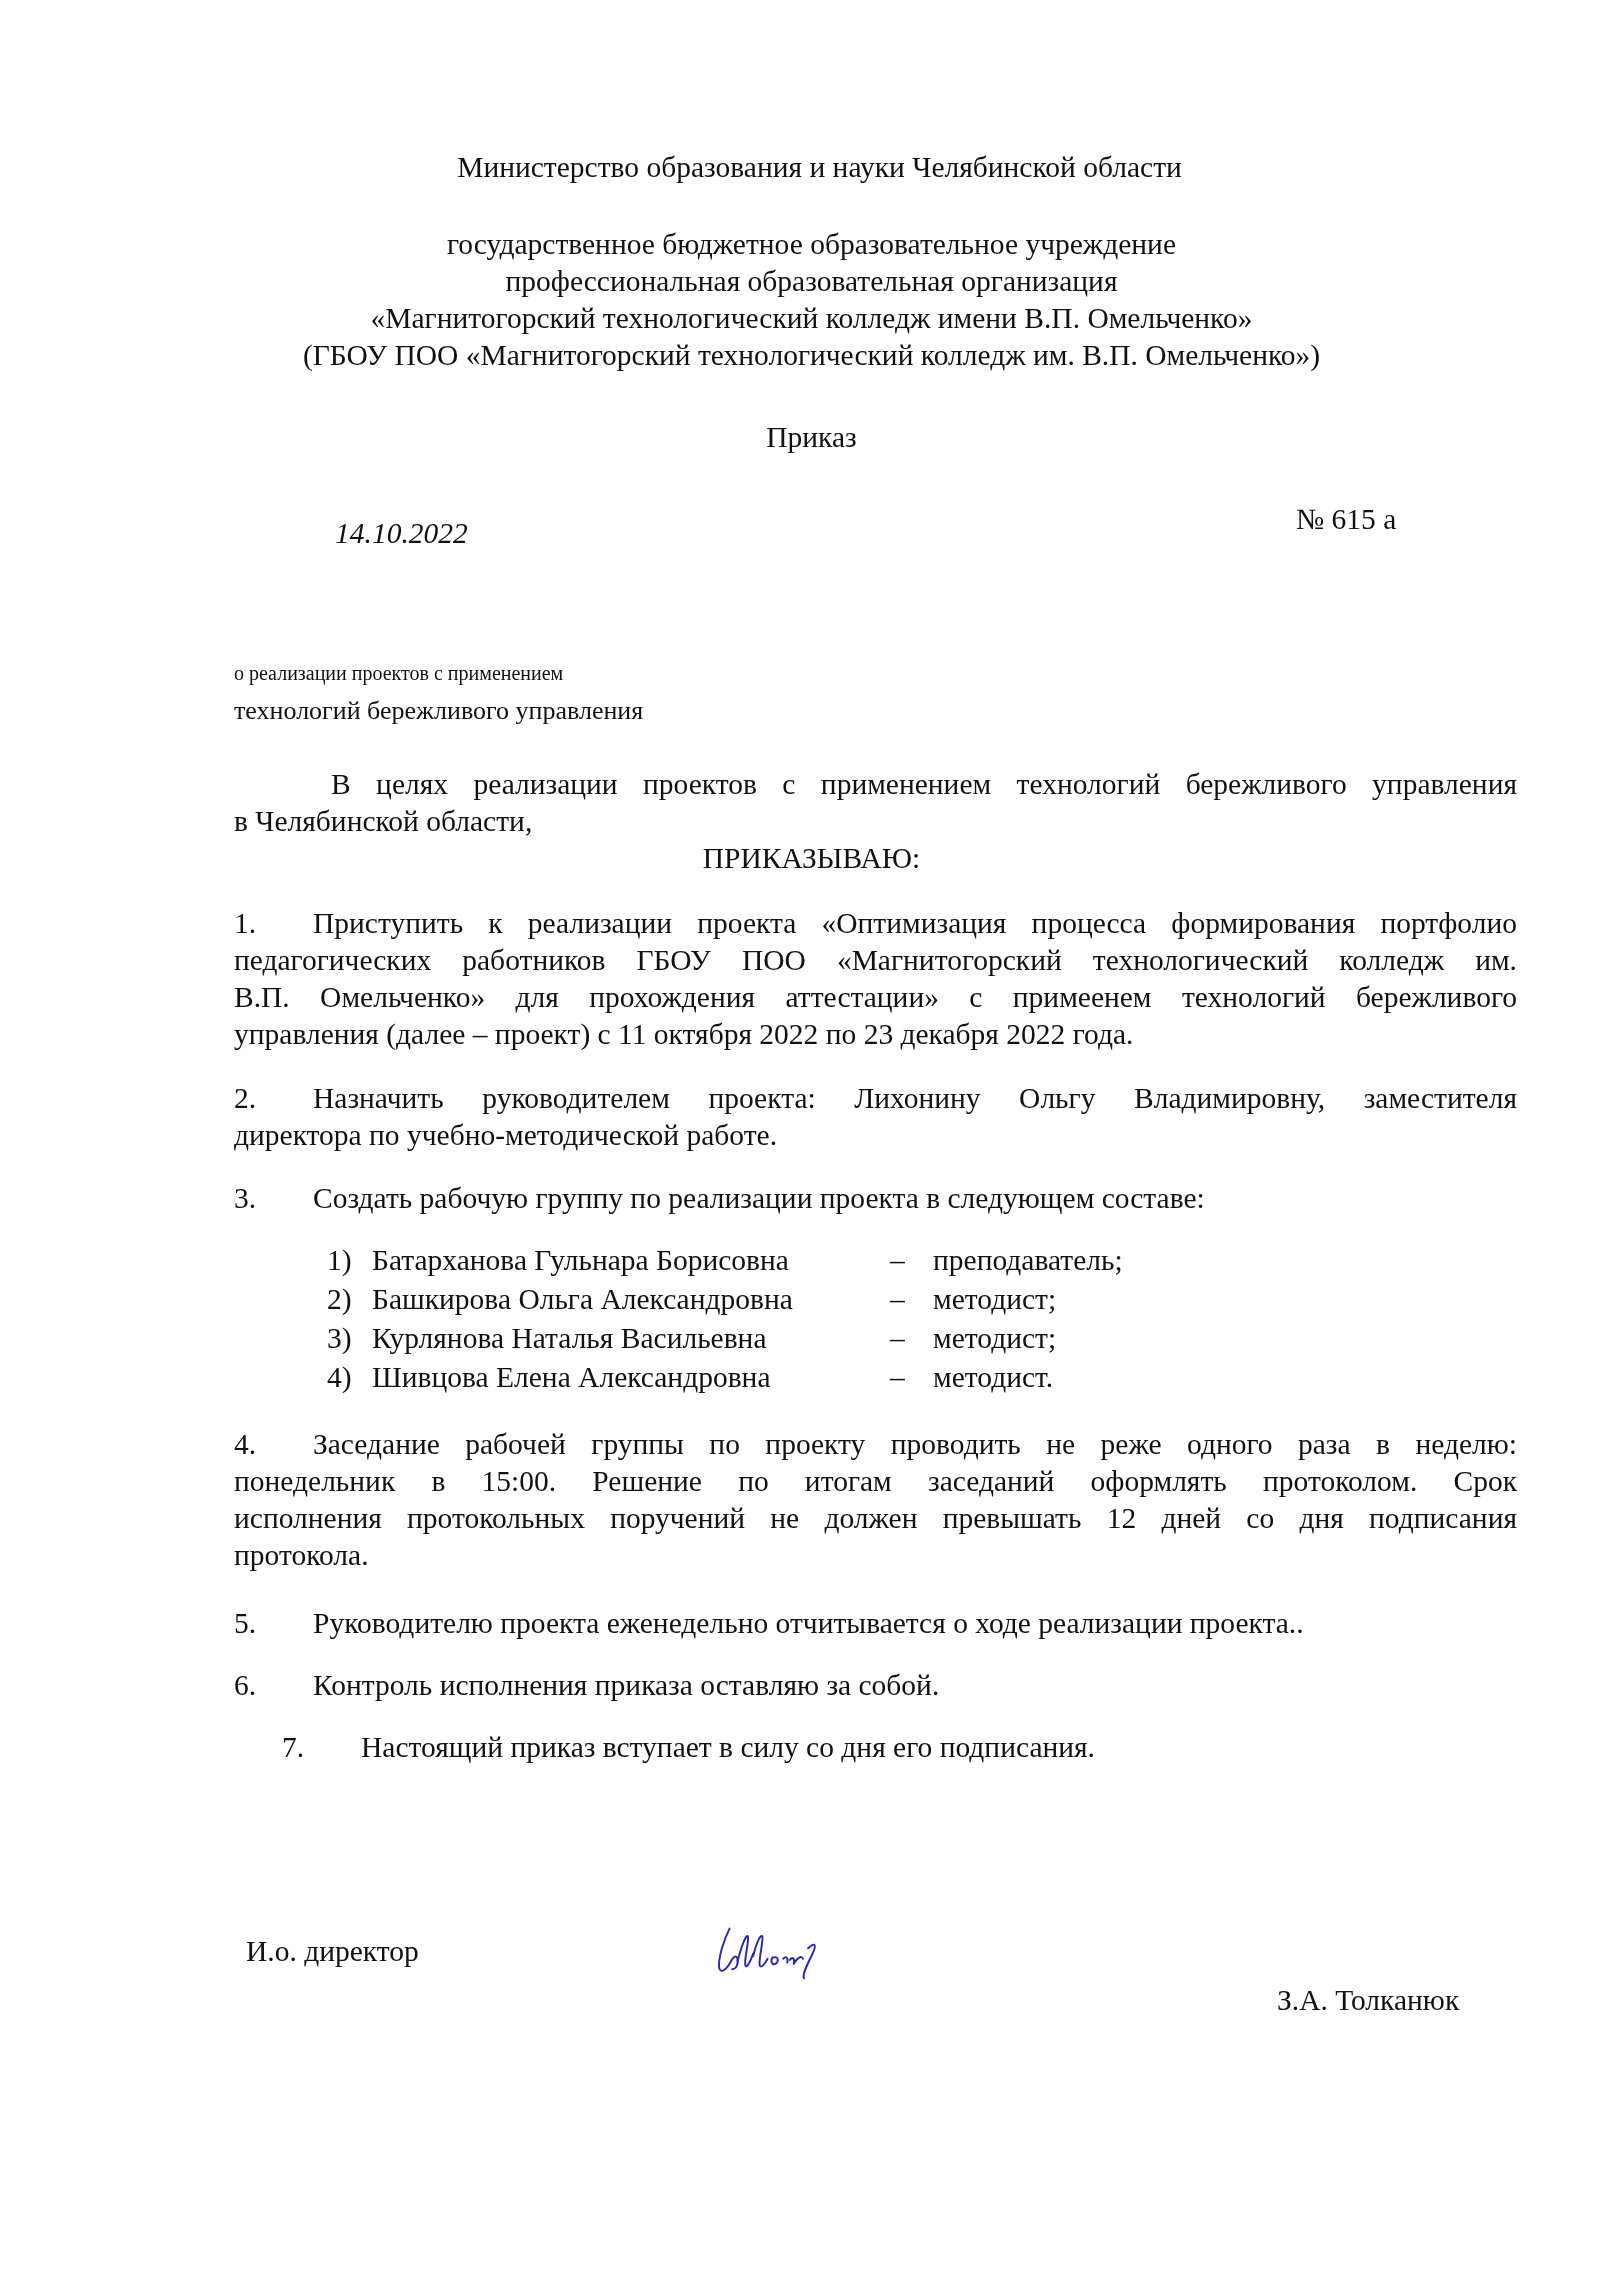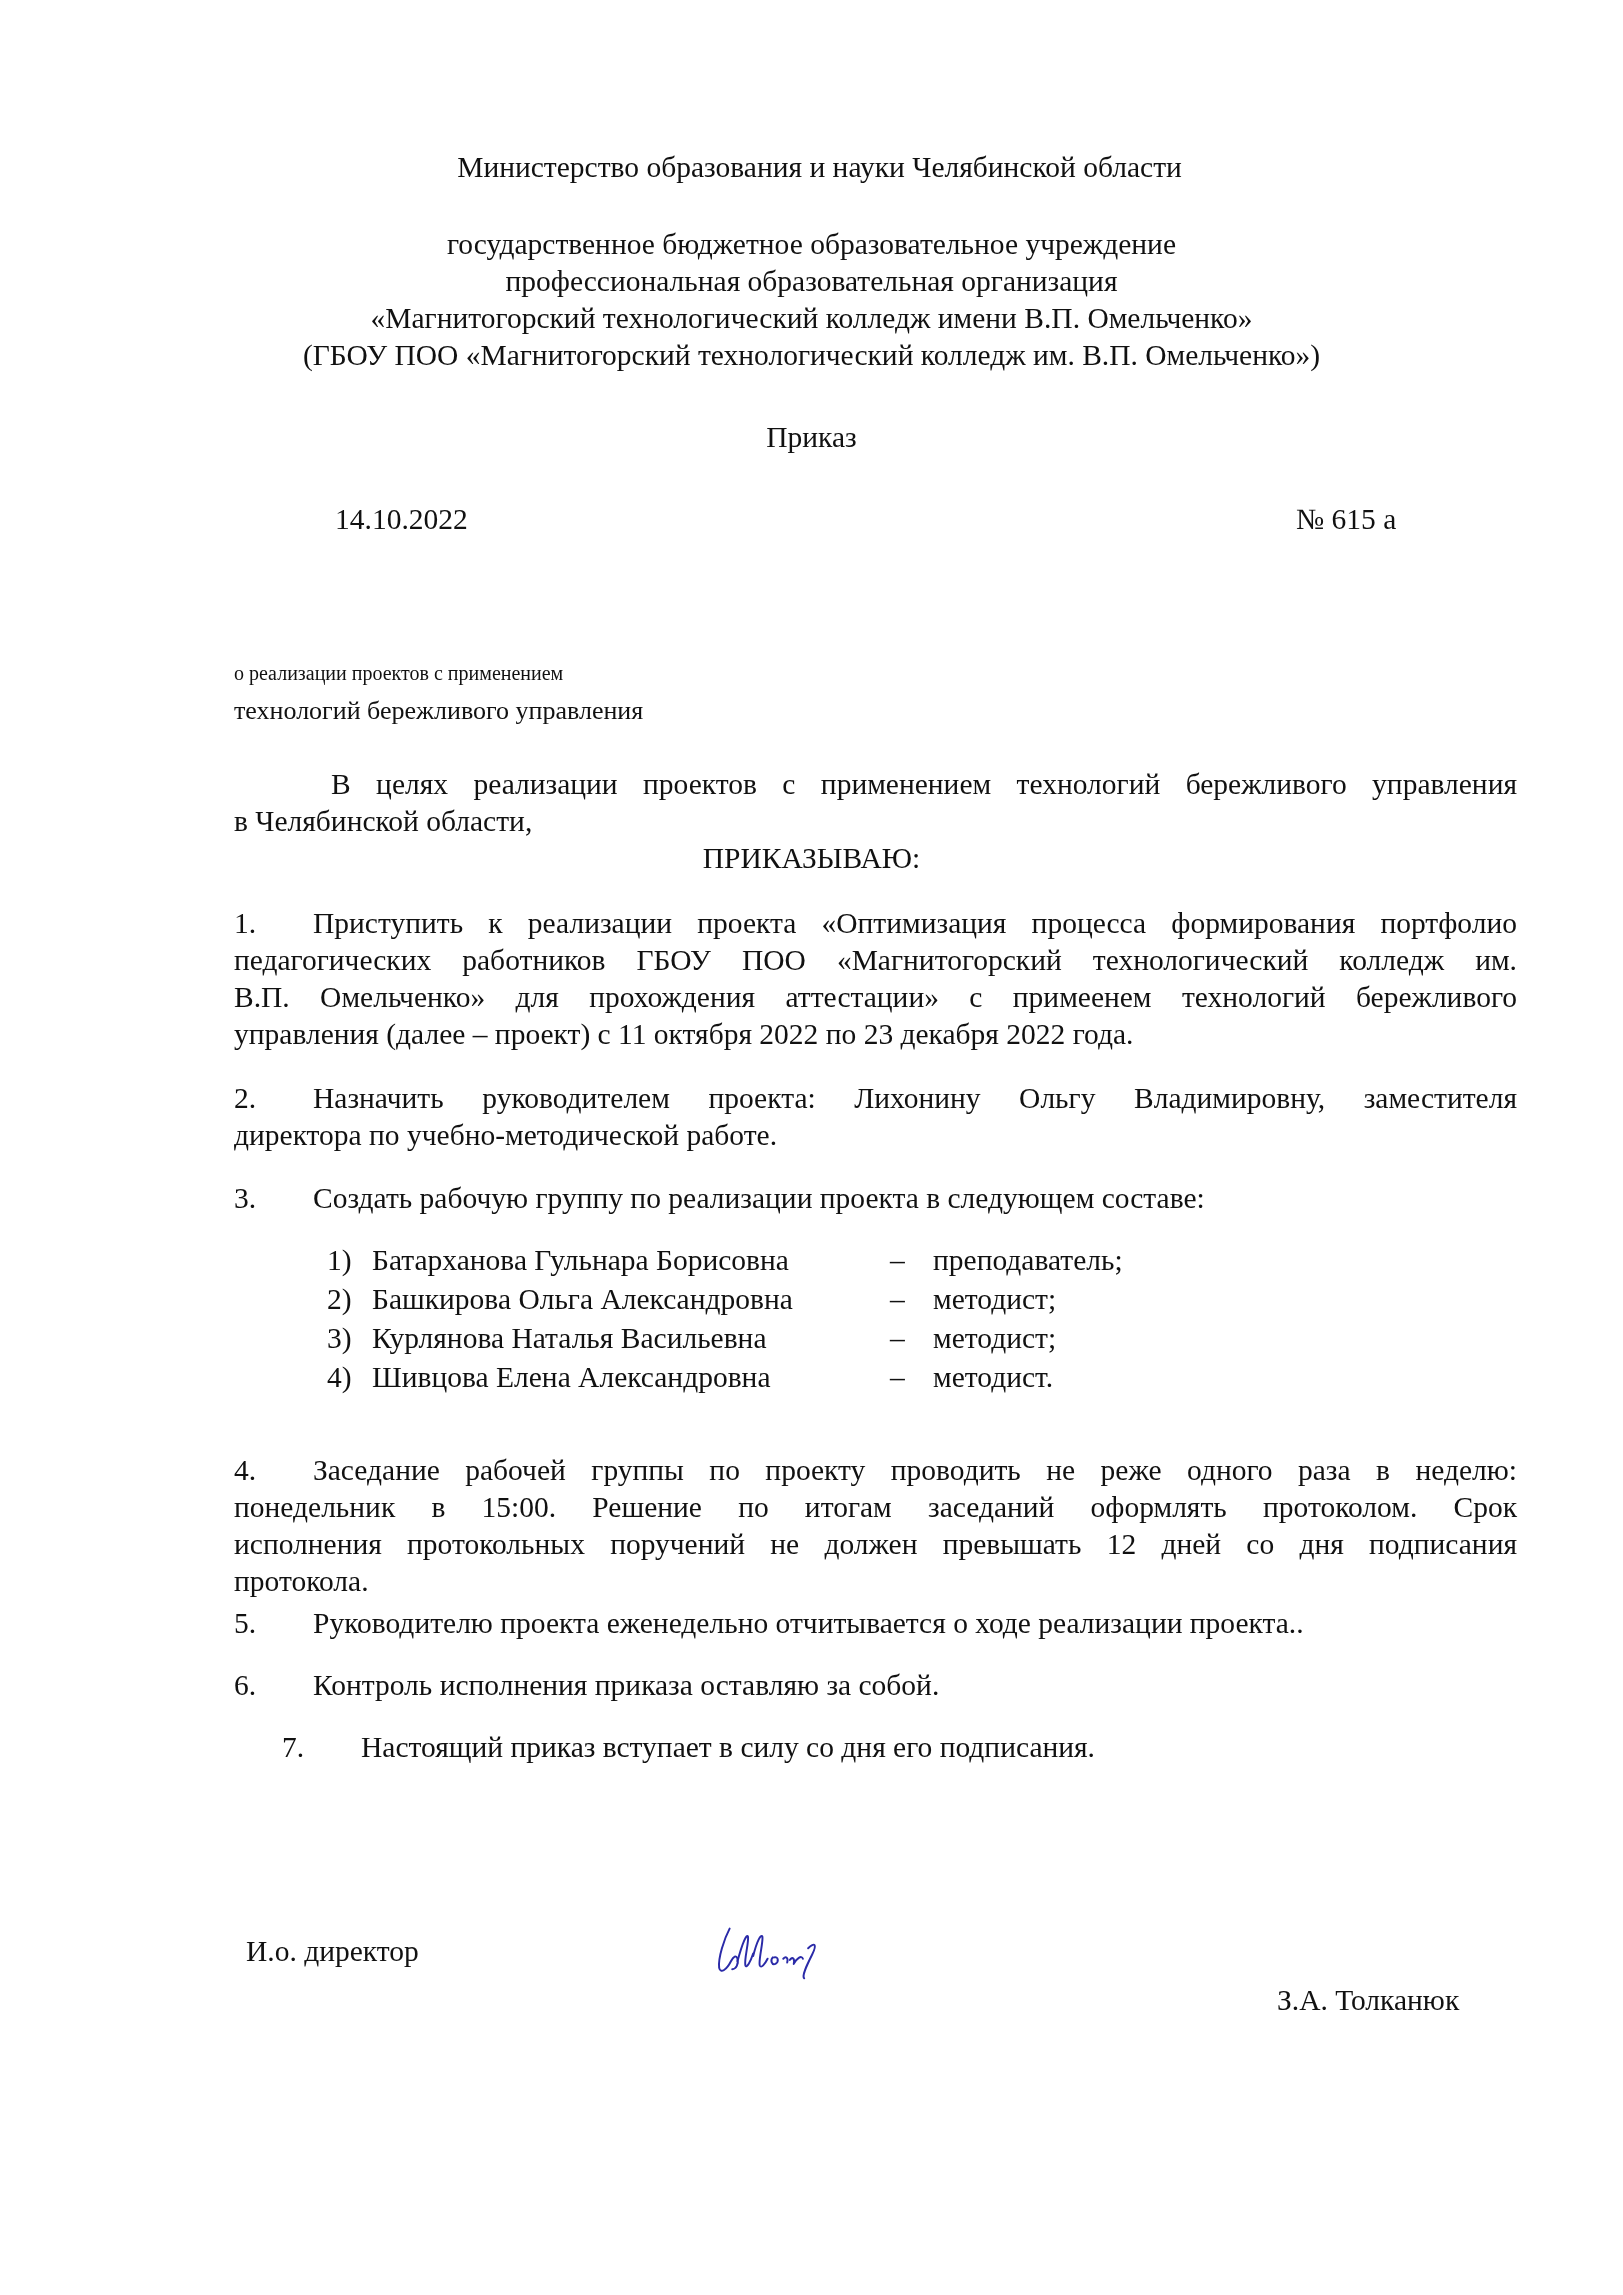--- a/index.html
+++ b/index.html
@@ -24,21 +24,21 @@
 <body>
 
 <div class="abs center" style="top:153px;padding-left:8px;">Министерство образования и науки Челябинской области</div>
 <div class="abs center" style="top:230px;">государственное бюджетное образовательное учреждение</div>
 <div class="abs center" style="top:267px;">профессиональная образовательная организация</div>
 <div class="abs center" style="top:304px;">«Магнитогорский технологический колледж имени В.П. Омельченко»</div>
 <div class="abs center" style="top:341px;">(ГБОУ ПОО «Магнитогорский технологический колледж им. В.П. Омельченко»)</div>
 
 <div class="abs center" style="top:423px;">Приказ</div>
 
-<div class="abs" style="top:505px; left:335px;">14.10.2022</div>
+<div class="abs" style="top:519px; left:335px;font-style:italic;">14.10.2022</div>
 <div class="abs" style="top:505px; left:1296px;">№ 615 а</div>
 
 <div class="abs" style="top:663px; left:234px; font-size:20px;">о реализации проектов с применением</div>
 <div class="abs" style="top:698px; left:234px; font-size:26px;">технологий бережливого управления</div>
 
 <div class="para justify-all" style="top:766px; text-indent:97px;">В целях реализации проектов с применением технологий бережливого управления</div>
 <div class="abs" style="top:807px; left:234px;">в Челябинской области,</div>
 <div class="abs center" style="top:844px;">ПРИКАЗЫВАЮ:</div>
 
 <div class="para" style="top:905px;">
@@ -77,21 +77,21 @@
     <span class="role">методист;</span>
   </div>
   <div class="row">
     <span class="idx">4)</span>
     <span class="name">Шивцова Елена Александровна</span>
     <span class="dash">–</span>
     <span class="role">методист.</span>
   </div>
 </div>
 
-<div class="para" style="top:1426px;margin-top:26px;">
+<div class="para" style="top:1426px;">
   <p class="justify-all"><span class="num">4.</span><span>Заседание рабочей группы по проекту проводить не реже одного раза в неделю:</span></p>
   <p class="justify-all">понедельник в 15:00. Решение по итогам заседаний оформлять протоколом. Срок</p>
   <p class="justify-all">исполнения протокольных поручений не должен превышать 12 дней со дня подписания</p>
   <p class="lastline">протокола.</p>
 </div>
 
 <div class="para" style="top:1605px;">
   <p class="lastline"><span class="num">5.</span><span>Руководителю проекта еженедельно отчитывается о ходе реализации проекта..</span></p>
 </div>
 

